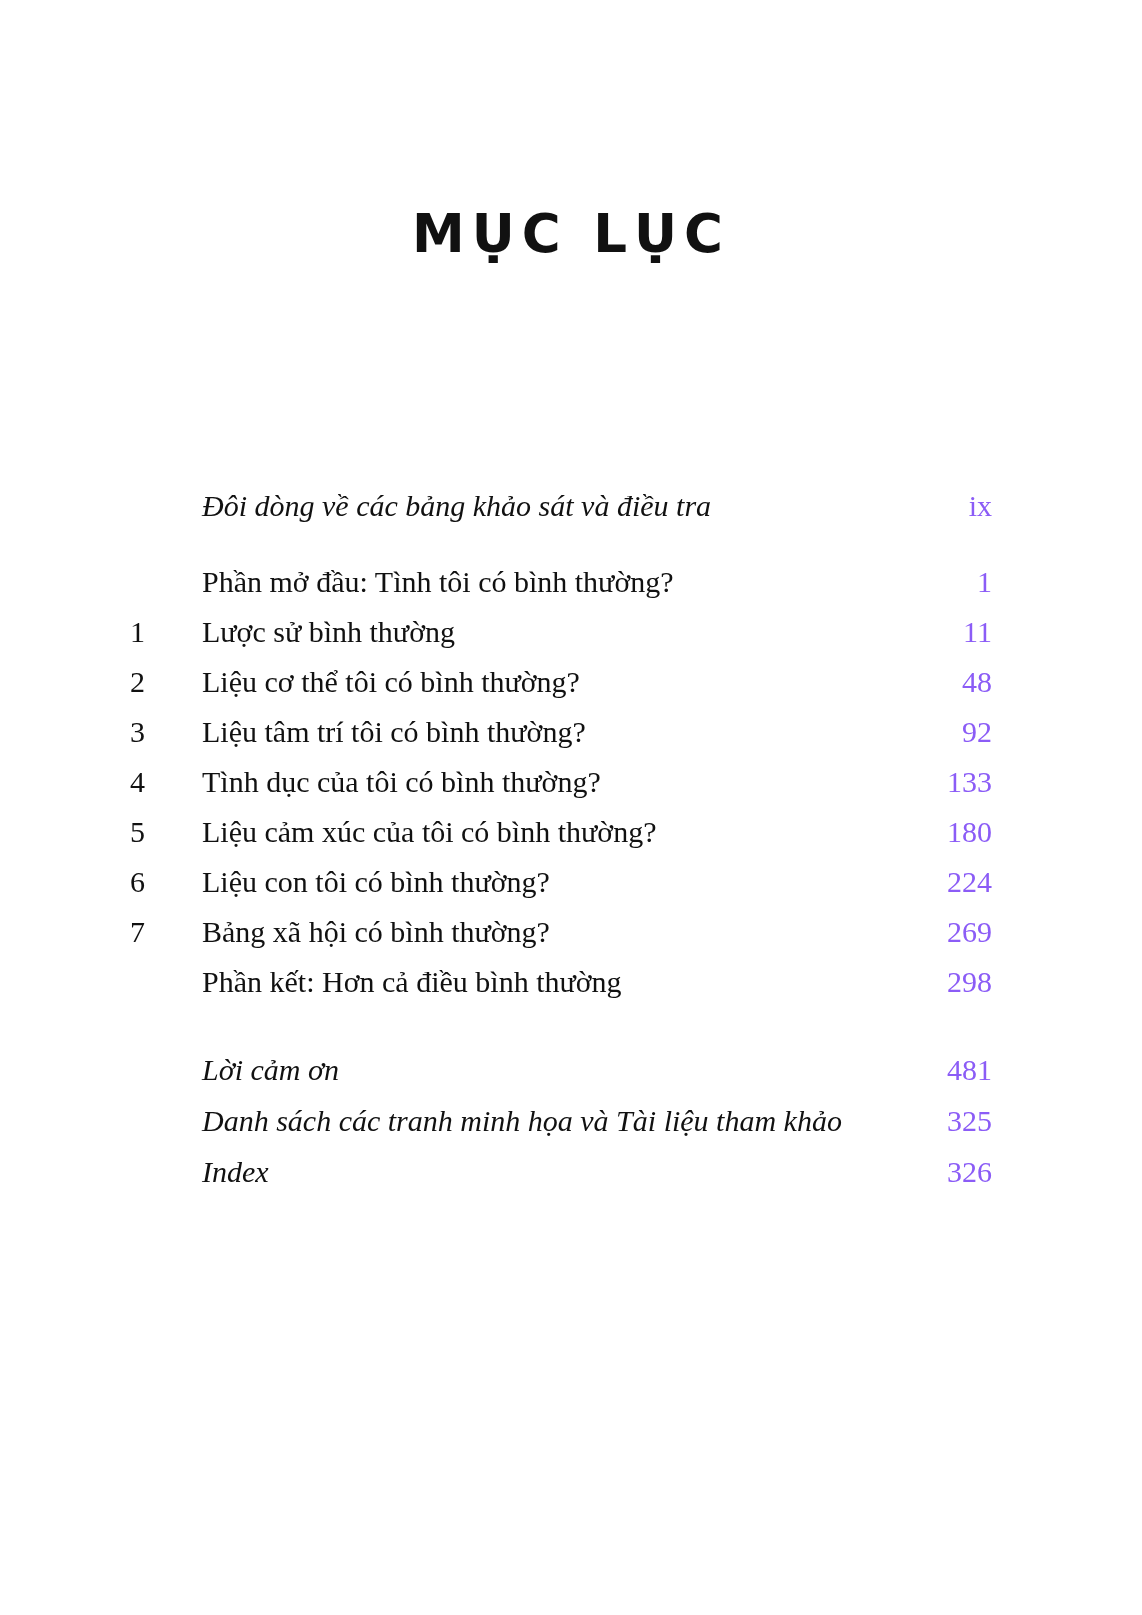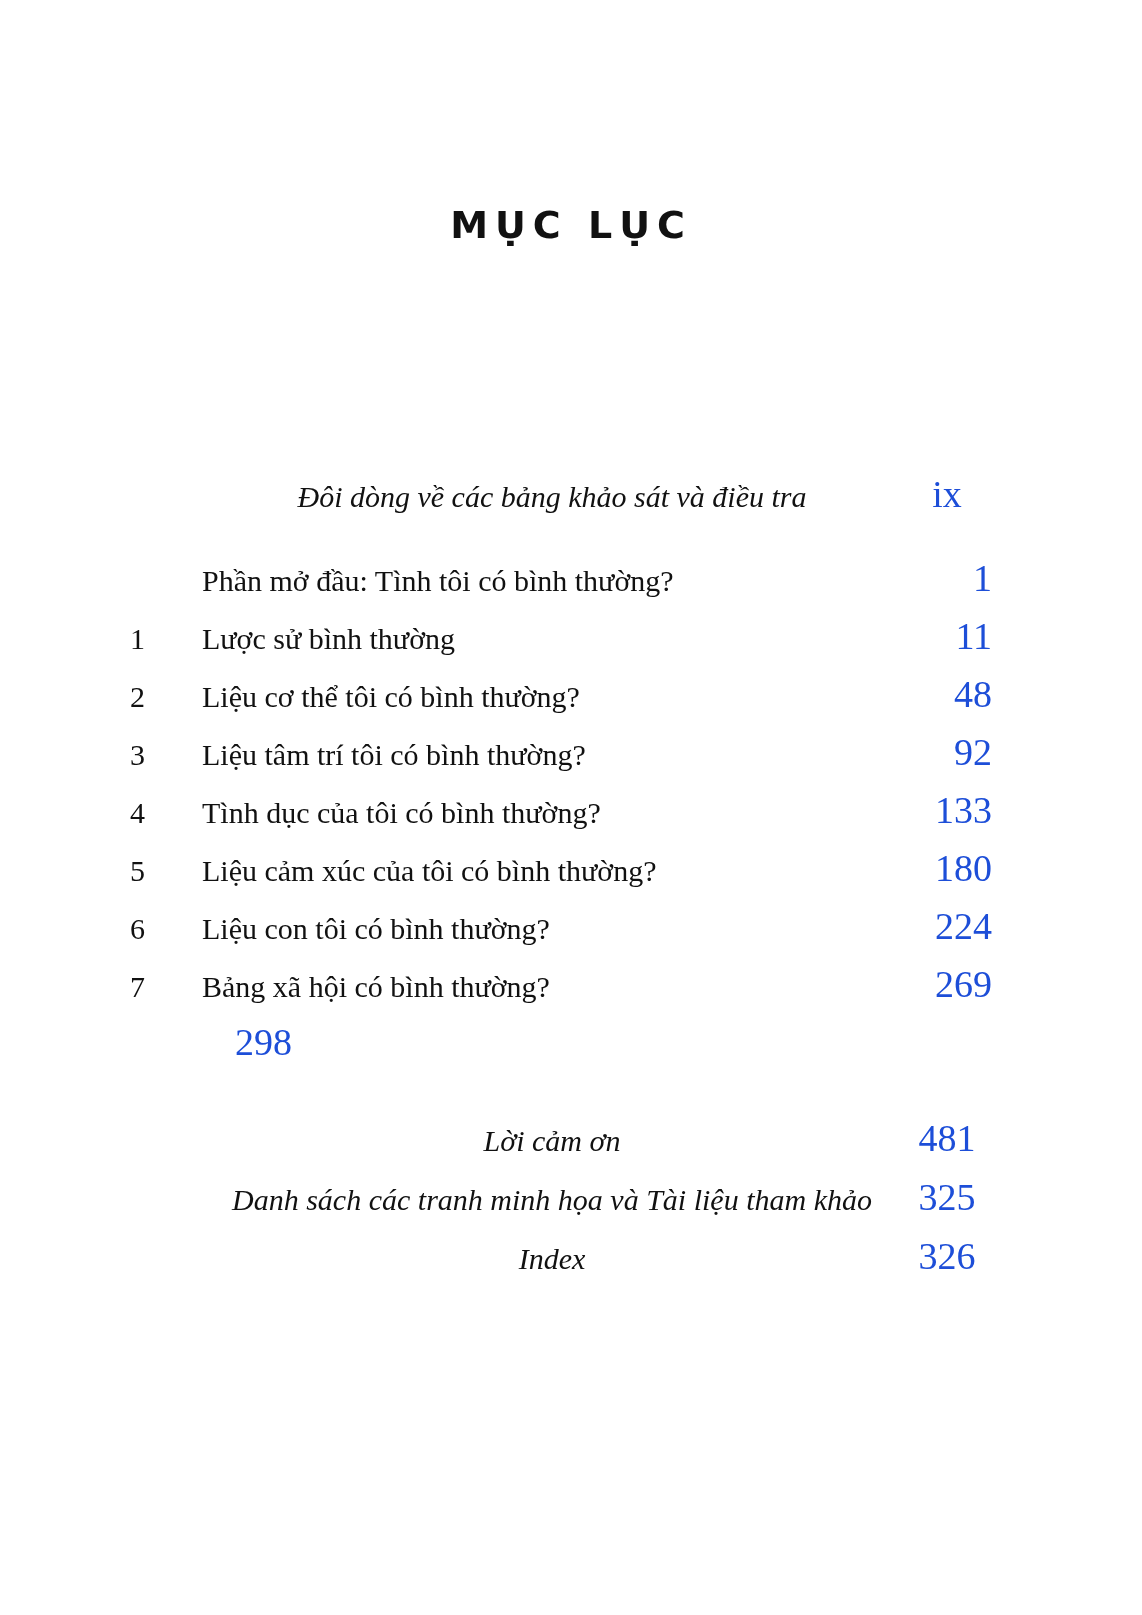--- a/index.html
+++ b/index.html
@@ -17,21 +17,21 @@
   .page {
     position: relative;
     width: 1142px;
     height: 1615px;
     box-sizing: border-box;
   }
   .toc-title {
     text-align: center;
     font-family: "DejaVu Sans", sans-serif;
     font-weight: 700;
-    font-size: 38px;
+    font-size: 53px;
     letter-spacing: 7px;
     color: #111111;
     margin-top: 205px;
     margin-bottom: 0;
     line-height: 1.1;
   }
   .toc-body {
     margin-top: 228px;
     padding-left: 130px;
     padding-right: 150px;
@@ -52,27 +52,26 @@
   }
   .toc-row .label {
     flex: 1 1 auto;
     text-align: left;
     color: #111111;
     white-space: nowrap;
   }
   .toc-row .page-no {
     flex: 0 0 90px;
     text-align: right;
-    color: #1d4ed8;
-    font-size: 38px;
+    color: #8b5cf6;
+    font-size: 30px;
   }
   .toc-row.italic .label,
   .toc-row.italic .page-no {
     font-style: italic;
-    text-align: center;
   }
   .toc-row.italic .page-no {
     font-style: normal;
   }
   .group-front {
     margin-bottom: 46px;
   }
   .group-chapters {
     margin-bottom: 0;
   }
@@ -136,20 +135,21 @@
         <span class="label">Liệu con tôi có bình thường?</span>
         <span class="page-no">224</span>
       </div>
       <div class="toc-row">
         <span class="num">7</span>
         <span class="label">Bảng xã hội có bình thường?</span>
         <span class="page-no">269</span>
       </div>
       <div class="toc-row">
         <span class="num"></span>
+        <span class="label">Phần kết: Hơn cả điều bình thường</span>
         <span class="page-no">298</span>
       </div>
     </div>
 
     <div class="group-back">
       <div class="toc-row italic">
         <span class="num"></span>
         <span class="label">Lời cảm ơn</span>
         <span class="page-no">481</span>
       </div>

